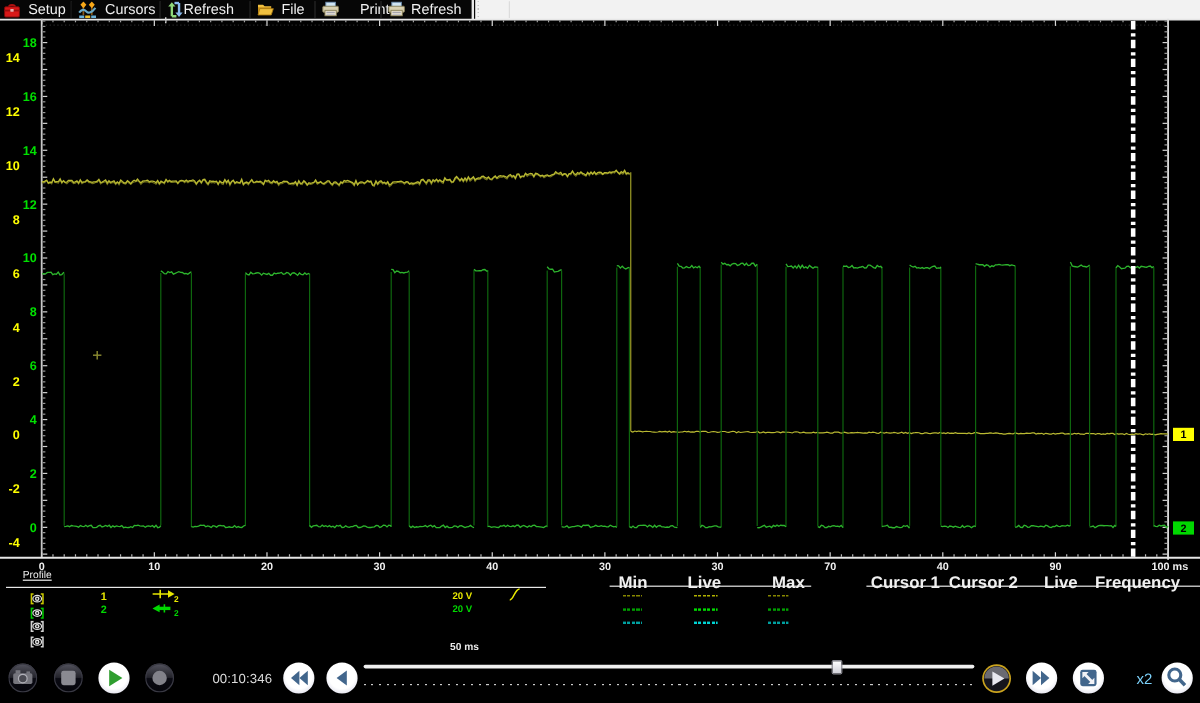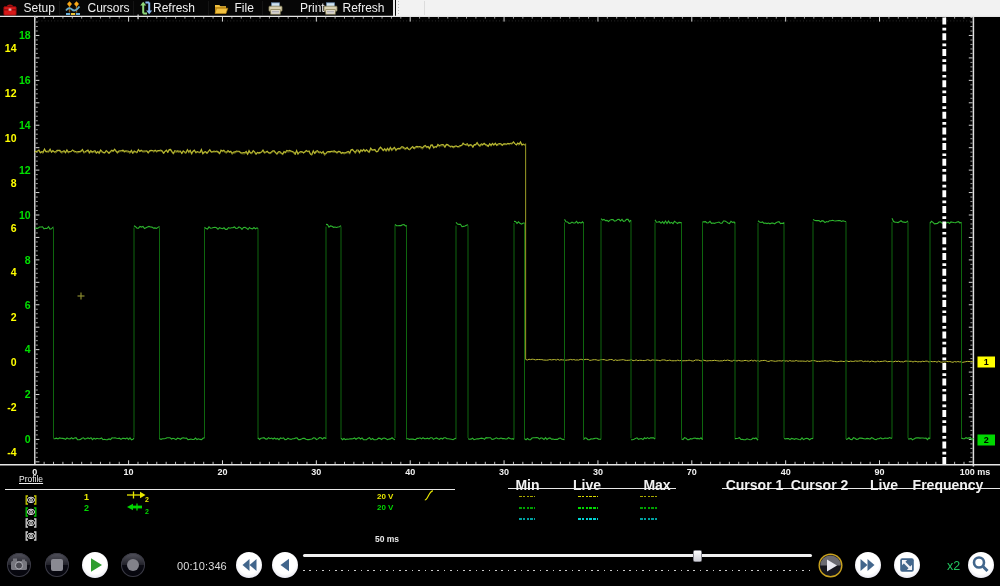--- a/index.html
+++ b/index.html
@@ -718,19 +718,19 @@
     </svg>
   </div>
 <div class="wbtn" style="left:893.5px;">
     <svg width="26" height="26" viewBox="0 0 26 26" style="position:absolute;left:0;top:0;">
 <rect x="6.2" y="6.2" width="13.6" height="13.6" rx="2" fill="#42668c"></rect>
 <path d="M8,8 L13.2,8 L8,13.2 Z" fill="#f2f2f6"></path>
 <path d="M18,18 L12.8,18 L18,12.8 Z" fill="#f2f2f6"></path>
 <line x1="9.5" y1="9.5" x2="16.5" y2="16.5" stroke="#f2f2f6" stroke-width="2.4"></line>
 </svg>
   </div>
-<div style="position:absolute;left:947px;top:559px;font-size:12.5px;color:#22c55e;">x2</div>
+<div style="position:absolute;left:947px;top:559px;font-size:12.5px;color:#7dd3fc;">x2</div>
 <div class="wbtn" style="left:967.5px;">
     <svg width="26" height="26" viewBox="0 0 26 26" style="position:absolute;left:0;top:0;">
 <circle cx="11" cy="10.5" r="5" fill="none" stroke="#42668c" stroke-width="2.6"></circle>
 <line x1="14.8" y1="14.3" x2="19.5" y2="19" stroke="#42668c" stroke-width="3"></line>
 </svg>
   </div>
 
 </body></html>

